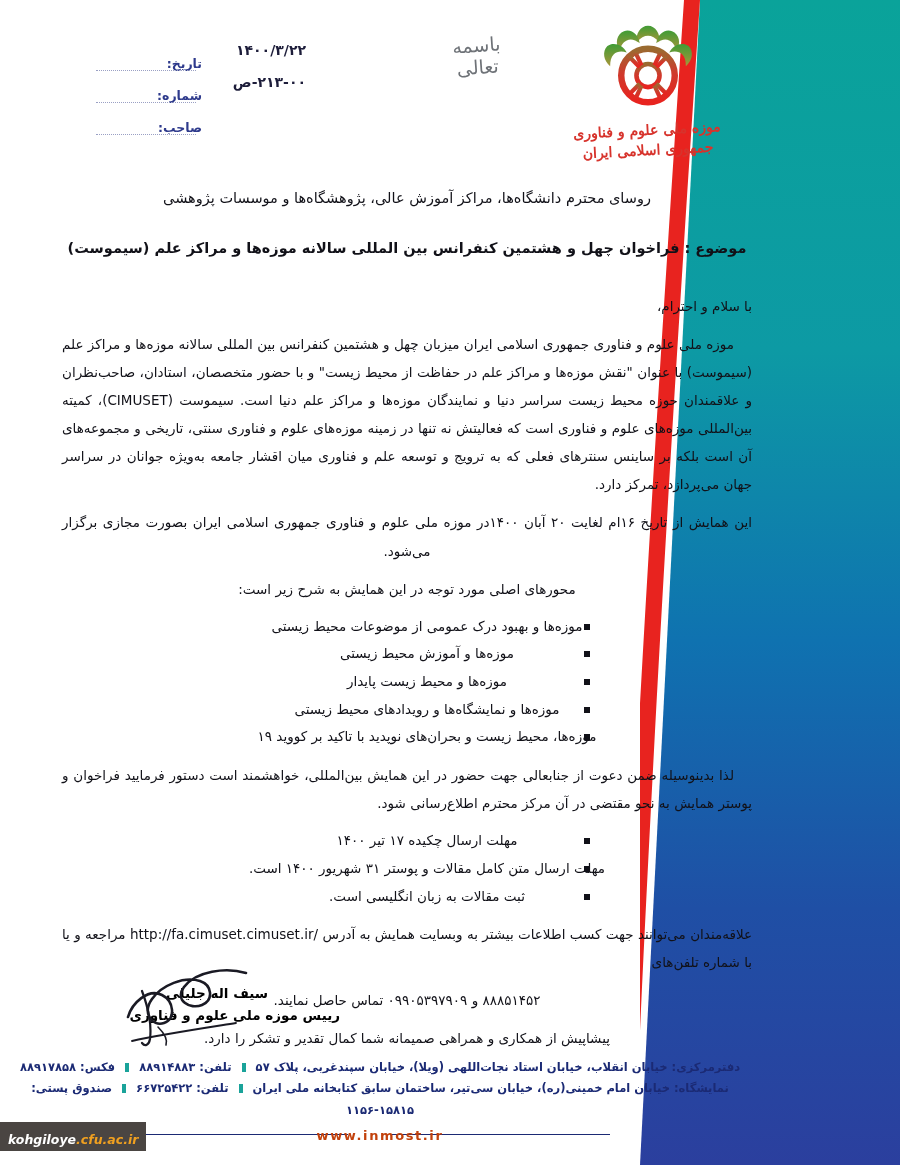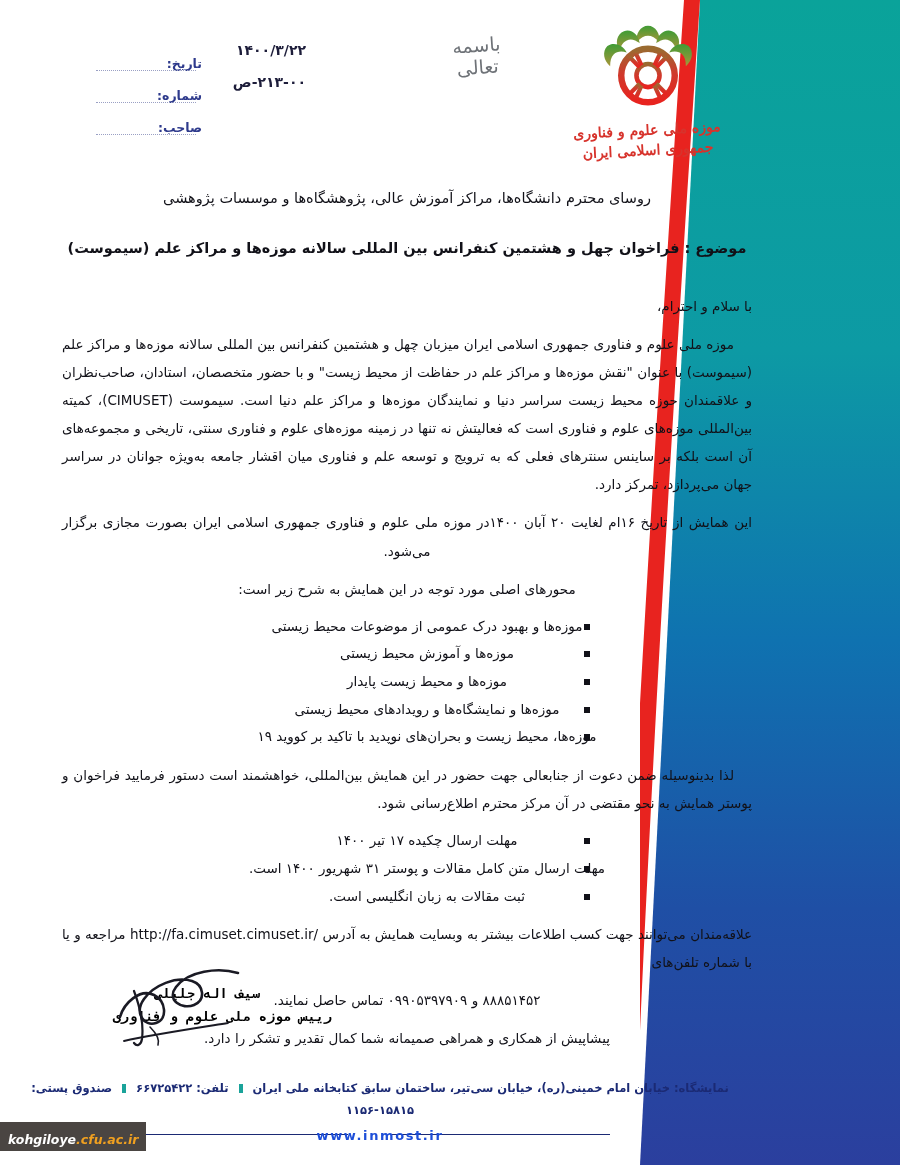--- a/index.html
+++ b/index.html
@@ -175,24 +175,23 @@
     unicode-bidi: embed;
     display: inline-block;
     font-family: "DejaVu Sans", "Liberation Sans", sans-serif;
     font-size: 13.5px;
   }
 
   
   .signature {
     position: absolute;
     top: 985px;
-    left: 68px;
+    left: 76px;
     width: 320px;
     direction: rtl;
-    font-family: Liberation Mono, monospace;
   }
   .sig-scribble {
     position: absolute;
     top: -20px;
     right: 128px;
     width: 150px;
     height: 90px;
   }
   .sig-name {
     font-size: 13.5px;
@@ -248,21 +247,21 @@
     height: 0;
     border-top: 1.5px solid #1b2a74;
   }
   .footer-web .rule-l { left: 128px; width: 220px; }
   .footer-web .rule-r { right: 150px; width: 220px; }
   .footer-web .www {
     position: relative;
     font-size: 13px;
     font-weight: bold;
     letter-spacing: 1.6px;
-    color: #1d4ed8;
+    color: #c2410c;
     direction: ltr;
     display: inline-block;
   }
 
   
   .badge {
     position: absolute;
     left: 0;
     bottom: 14px;
     background: #4a4542;
@@ -448,20 +447,27 @@
         <path d="M14 76 C40 70 80 64 118 58" stroke-width="1.8"></path>
         <path d="M40 62 C46 68 50 74 48 80" stroke-width="1.6"></path>
       </g>
     </svg>
     <p class="sig-name">سیف اله جلیلی</p>
     <p class="sig-title">رییس موزه ملی علوم و فناوری</p>
   </div>
 
   <div class="footer">
     <div class="footer-line">
+      <span>دفترمرکزی: خیابان انقلاب، خیابان استاد نجات‌اللهی (ویلا)، خیابان سپندغربی، پلاک ۵۷</span>
+      <span class="sep"></span>
+      <span>تلفن: ۸۸۹۱۴۸۸۳</span>
+      <span class="sep"></span>
+      <span>فکس: ۸۸۹۱۷۸۵۸</span>
+    </div>
+    <div class="footer-line">
       <span>نمایشگاه: خیابان امام خمینی(ره)، خیابان سی‌تیر، ساختمان سابق کتابخانه ملی ایران</span>
       <span class="sep"></span>
       <span>تلفن: ۶۶۷۲۵۴۲۲</span>
       <span class="sep"></span>
       <span>صندوق پستی: ۱۵۸۱۵-۱۱۵۶</span>
     </div>
     <div class="footer-web">
       <span class="rule-l"></span>
       <span class="rule-r"></span>
       <span class="www">www.inmost.ir</span>

